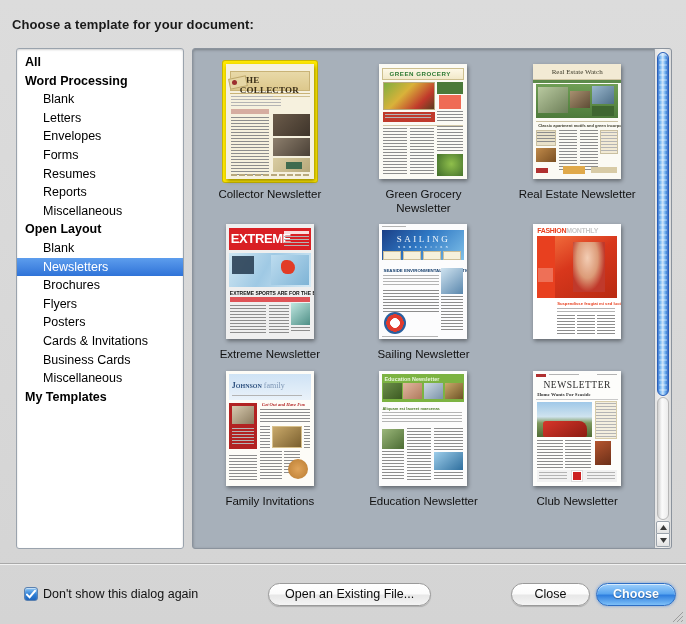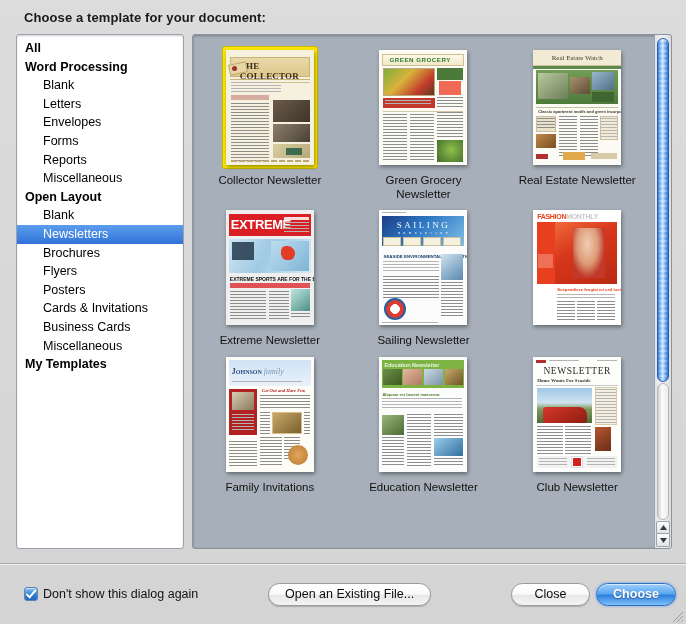--- a/index.html
+++ b/index.html
@@ -19,25 +19,25 @@
     position: absolute;
     left: 0; top: 0;
     width: 686px; height: 624px;
     background: linear-gradient(180deg, #dcdcdc 0%, #d4d4d4 100%);
     display: flex;
     flex-direction: column;
   }
 
   
   #header {
-    height: 34px;
+    height: 48px;
     flex: 0 0 auto;
     display: flex;
     align-items: center;
-    padding-left: 24px;
+    padding-left: 12px;
   }
   #header .title {
     font-size: 13px;
     font-weight: bold;
     color: #1a1a1a;
     letter-spacing: 0.1px;
   }
 
   
   #body {
@@ -275,21 +275,21 @@
              color:rgba(255,255,255,0.95); letter-spacing:2.5px; font-family:"Liberation Serif",serif;}
 
   
   .m-title { position:absolute; left:4px; top:3px; font-size:7px; font-weight:bold; letter-spacing:-0.3px; }
 
   
   .j-sky { position:absolute; left:3px; top:3px; right:3px; height:26px;
            background:linear-gradient(180deg,#cfe3f5 0%, #eaf2fa 100%); }
   .j-title { position:absolute; left:6px; top:10px; font-family:"Liberation Serif",serif; font-size:8px;
              font-weight:bold; color:#2b4f7e; }
-  .j-it { font-style:italic; font-weight:normal; color:#7d96b5; }
+  .j-it { font-weight:normal; color:#7d96b5; }
 
   
   .ed-top { position:absolute; left:3px; top:3px; right:3px; height:28px; background:#7cb342; }
   .ed-title { position:absolute; left:5px; top:5px; font-size:5.4px; font-weight:bold; color:#eaf6df;}
 
   
   .cl-title { position:absolute; left:0; right:0; top:9px; text-align:center; font-family:"Liberation Serif",serif;
               font-size:9.5px; color:#2a2a2a; letter-spacing:0.5px;}
 </style>
 </head>
@@ -303,20 +303,21 @@
 
   <div id="body">
 
     <div id="sidebar">
         <div class="cat group">All</div>
         <div class="cat group">Word Processing</div>
         <div class="cat child">Blank</div>
         <div class="cat child">Letters</div>
         <div class="cat child">Envelopes</div>
         <div class="cat child">Forms</div>
+        <div class="cat child">Resumes</div>
         <div class="cat child">Reports</div>
         <div class="cat child">Miscellaneous</div>
         <div class="cat group">Open Layout</div>
         <div class="cat child">Blank</div>
         <div class="cat child selected">Newsletters</div>
         <div class="cat child">Brochures</div>
         <div class="cat child">Flyers</div>
         <div class="cat child">Posters</div>
         <div class="cat child">Cards &amp; Invitations</div>
         <div class="cat child">Business Cards</div>

